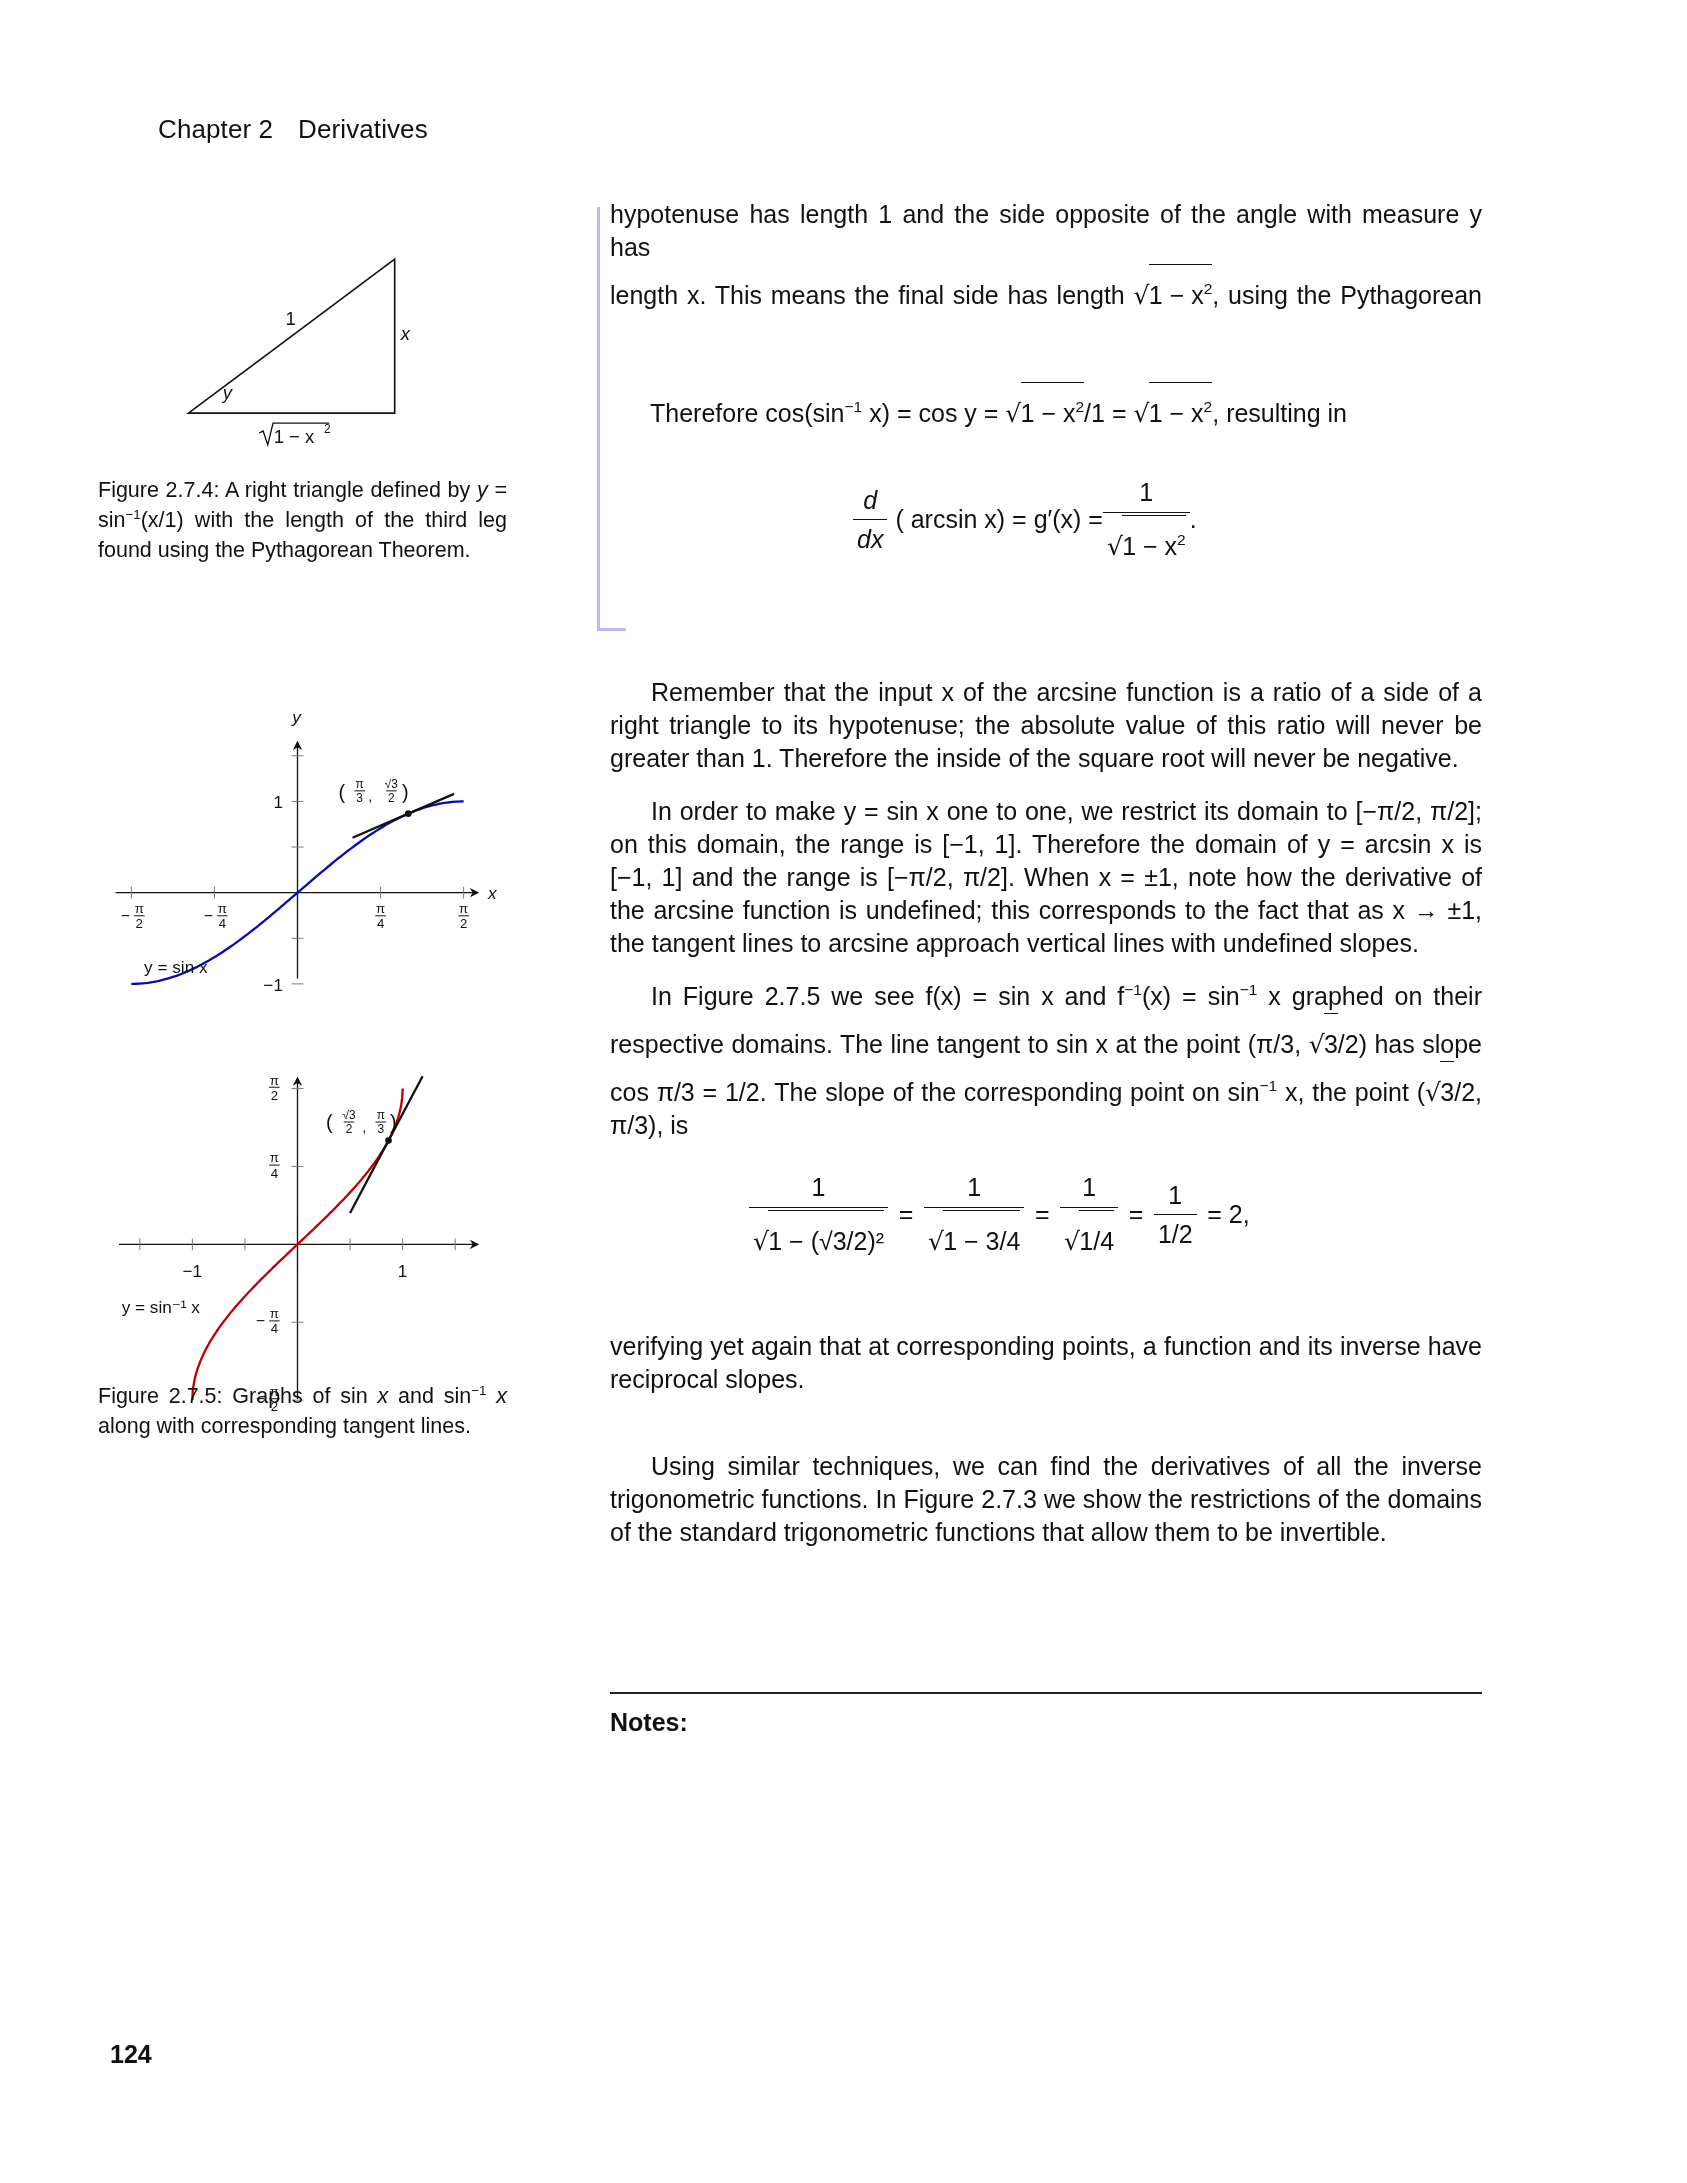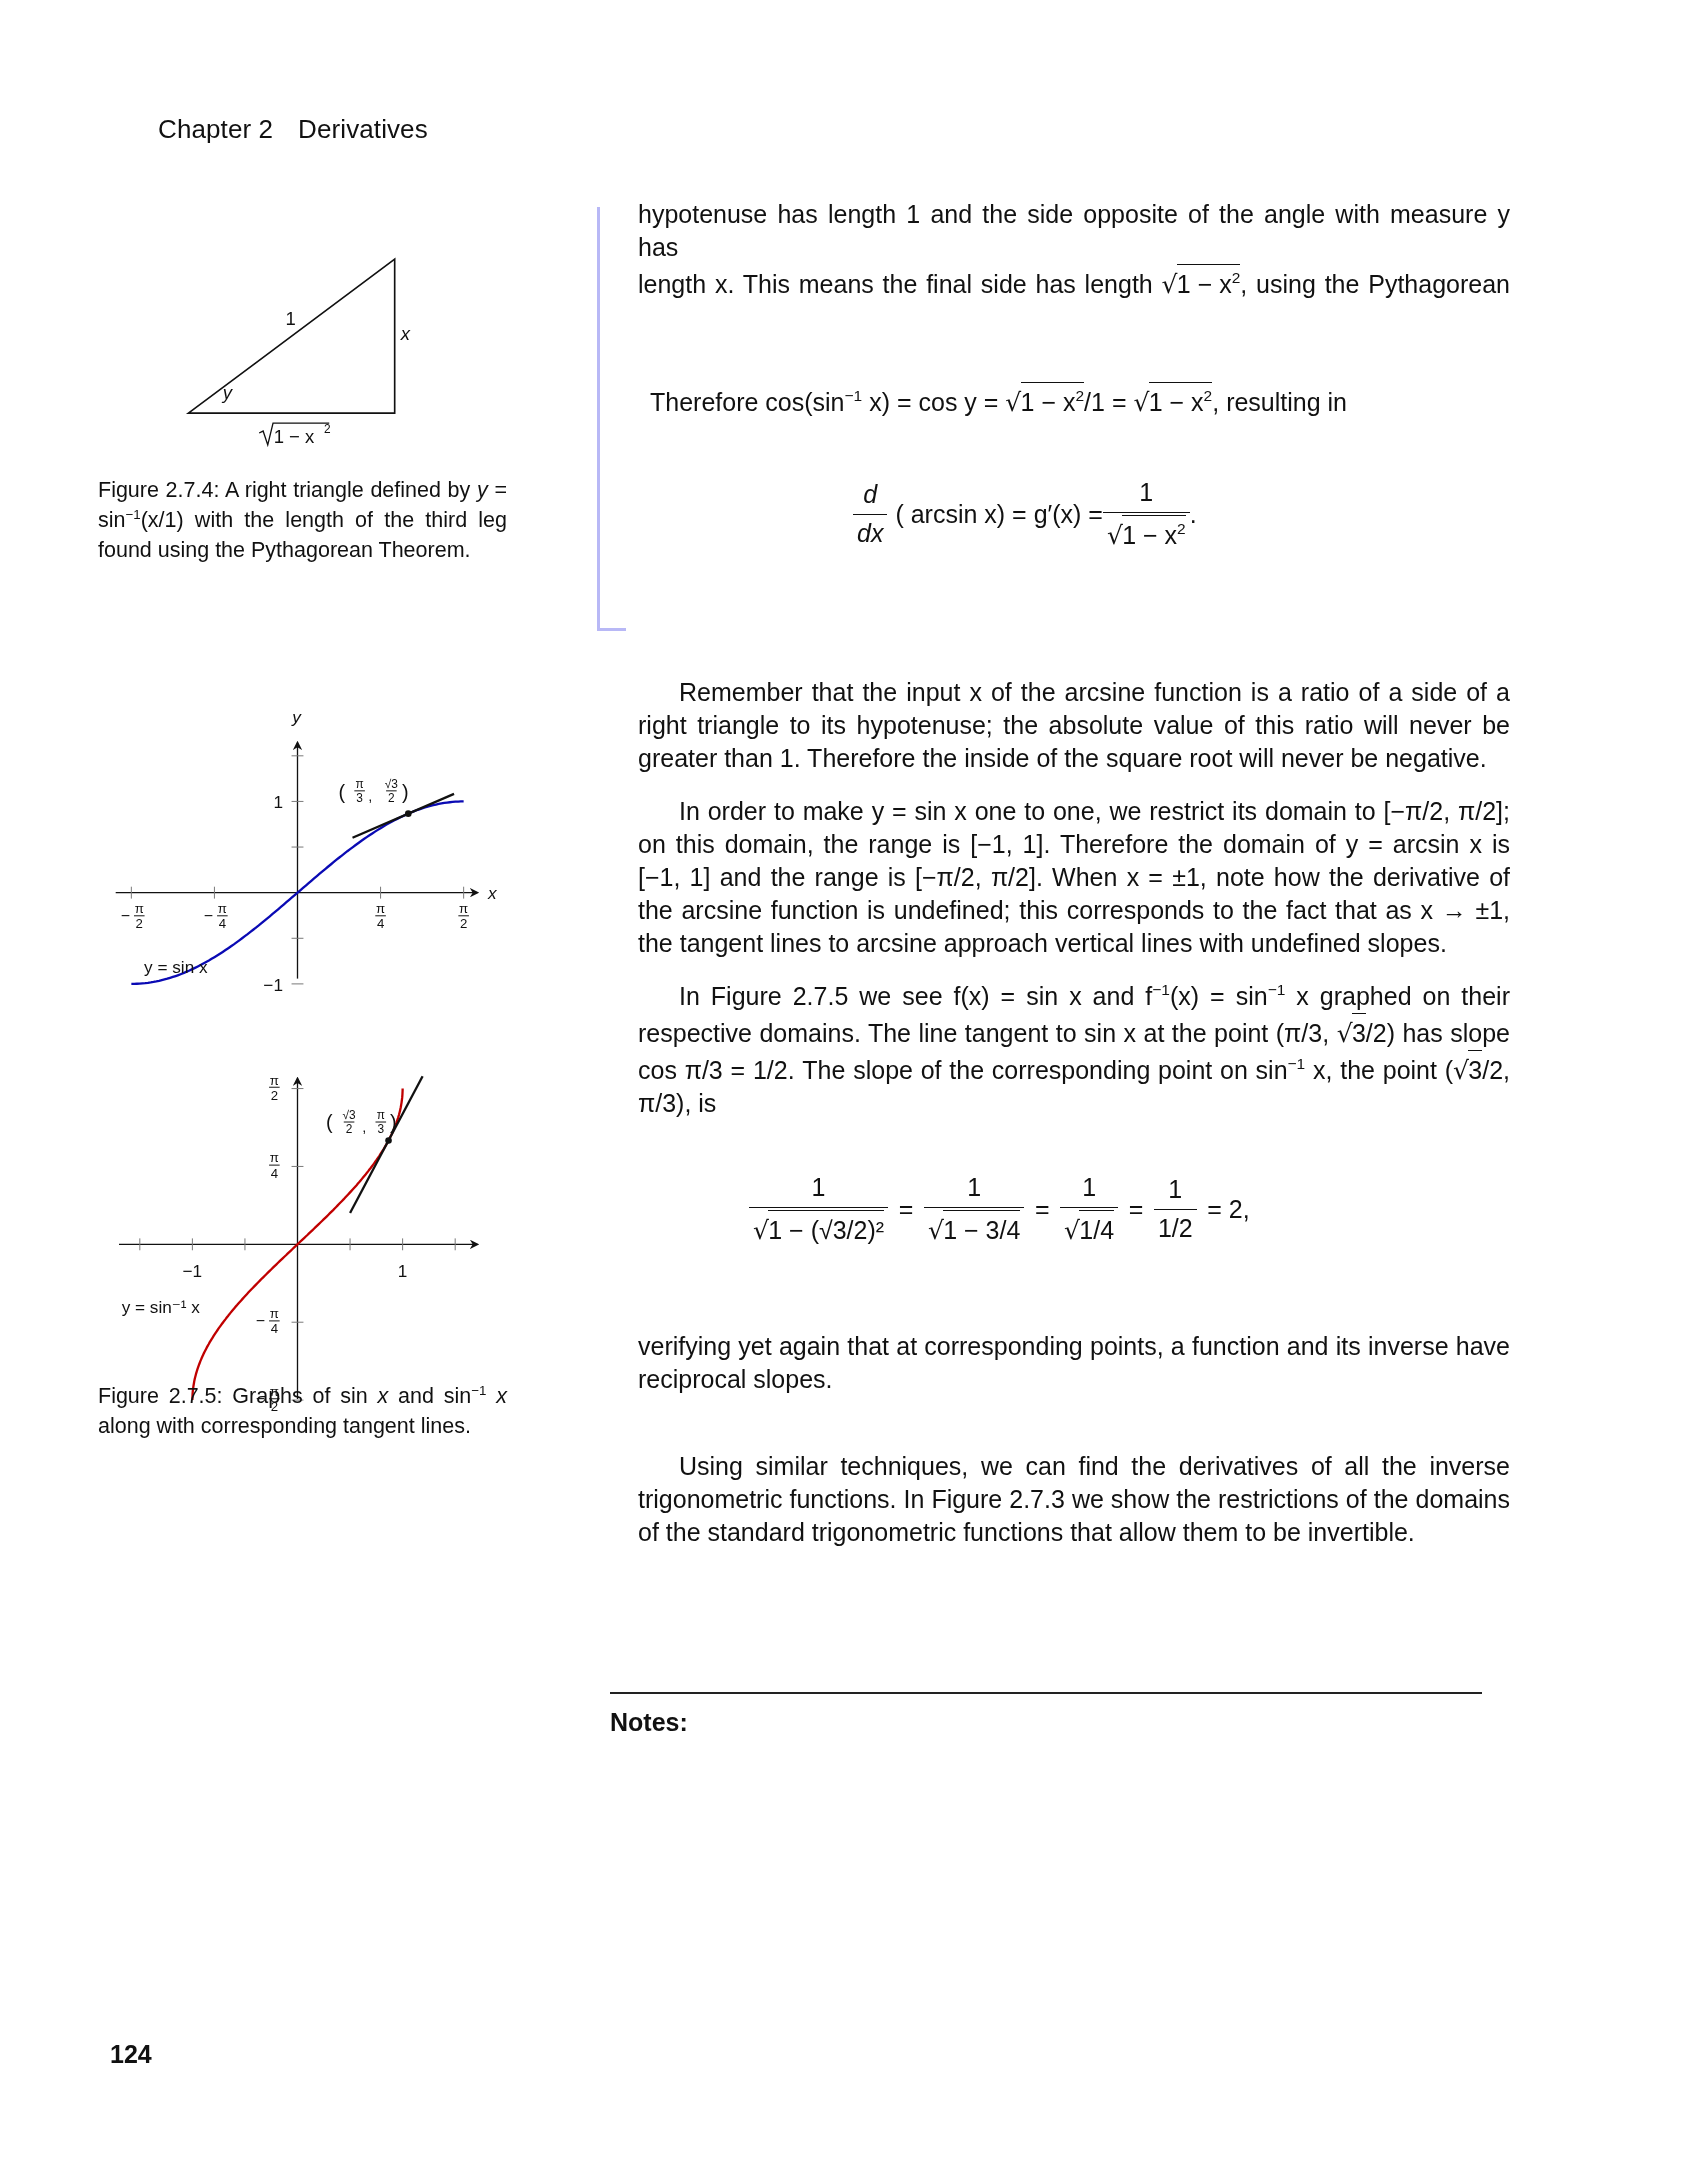--- a/index.html
+++ b/index.html
@@ -5,26 +5,26 @@
   html, body { margin:0; padding:0; background:#ffffff; }
   body { width:1687px; height:2183px; position:relative; overflow:hidden;
          font-family:"Liberation Sans", "DejaVu Sans", sans-serif; color:#111; }
   .abs { position:absolute; }
   .it { font-style:italic; }
   #header { left:110px; top:114px; font-size:26px; letter-spacing:0.1px;margin-left:48px; }
   #header .gap { display:inline-block; width:25px; }
   #pagenum { left:110px; top:2040px; font-size:25px; font-weight:bold; }
 
   .body-text { font-size:25px; line-height:33px; color:#111;text-align:center; }
-  .para { position:absolute; left:610px; width:872px; text-align:justify;margin-left:28px; }
+  .para { position:absolute; left:610px; width:872px; text-align:justify; }
   .para .indent { display:inline-block; width:41px; }
   .caption { position:absolute; left:98px; width:409px; font-size:21.5px; line-height:30px; text-align:justify; }
 
   sup { font-size:0.62em; vertical-align:0.62em; line-height:0; }
-  .sq { display:inline-block; border-top:1.3px solid #111; padding-top:6px; line-height:1.05; margin-left:-0.7px; }
+  .sq { display:inline-block; border-top:1.3px solid #111; padding-top:17px; line-height:1.05; margin-left:-0.7px; }
   .rad { font-family:"DejaVu Sans", sans-serif; font-weight:normal; }
   .frac { display:inline-flex; flex-direction:column; align-items:center; vertical-align:middle; }
   .frac .num { padding:0 4px 2.6px 4px; }
   .frac .den { border-top:1.7px solid #111; padding:2.6px 4px 0 4px; }
 
   #margin-bar { left:597px; top:207px; width:2.6px; height:423px; background:#b8b8f6; }
   #margin-foot { left:597px; top:628px; width:29px; height:2.6px; background:#b8b8f6; }
 
   #notes-rule { left:610px; top:1692px; width:872px; height:2px; background:#222; }
   #notes-label { left:610px; top:1708px; font-size:25px;font-weight:bold; }

